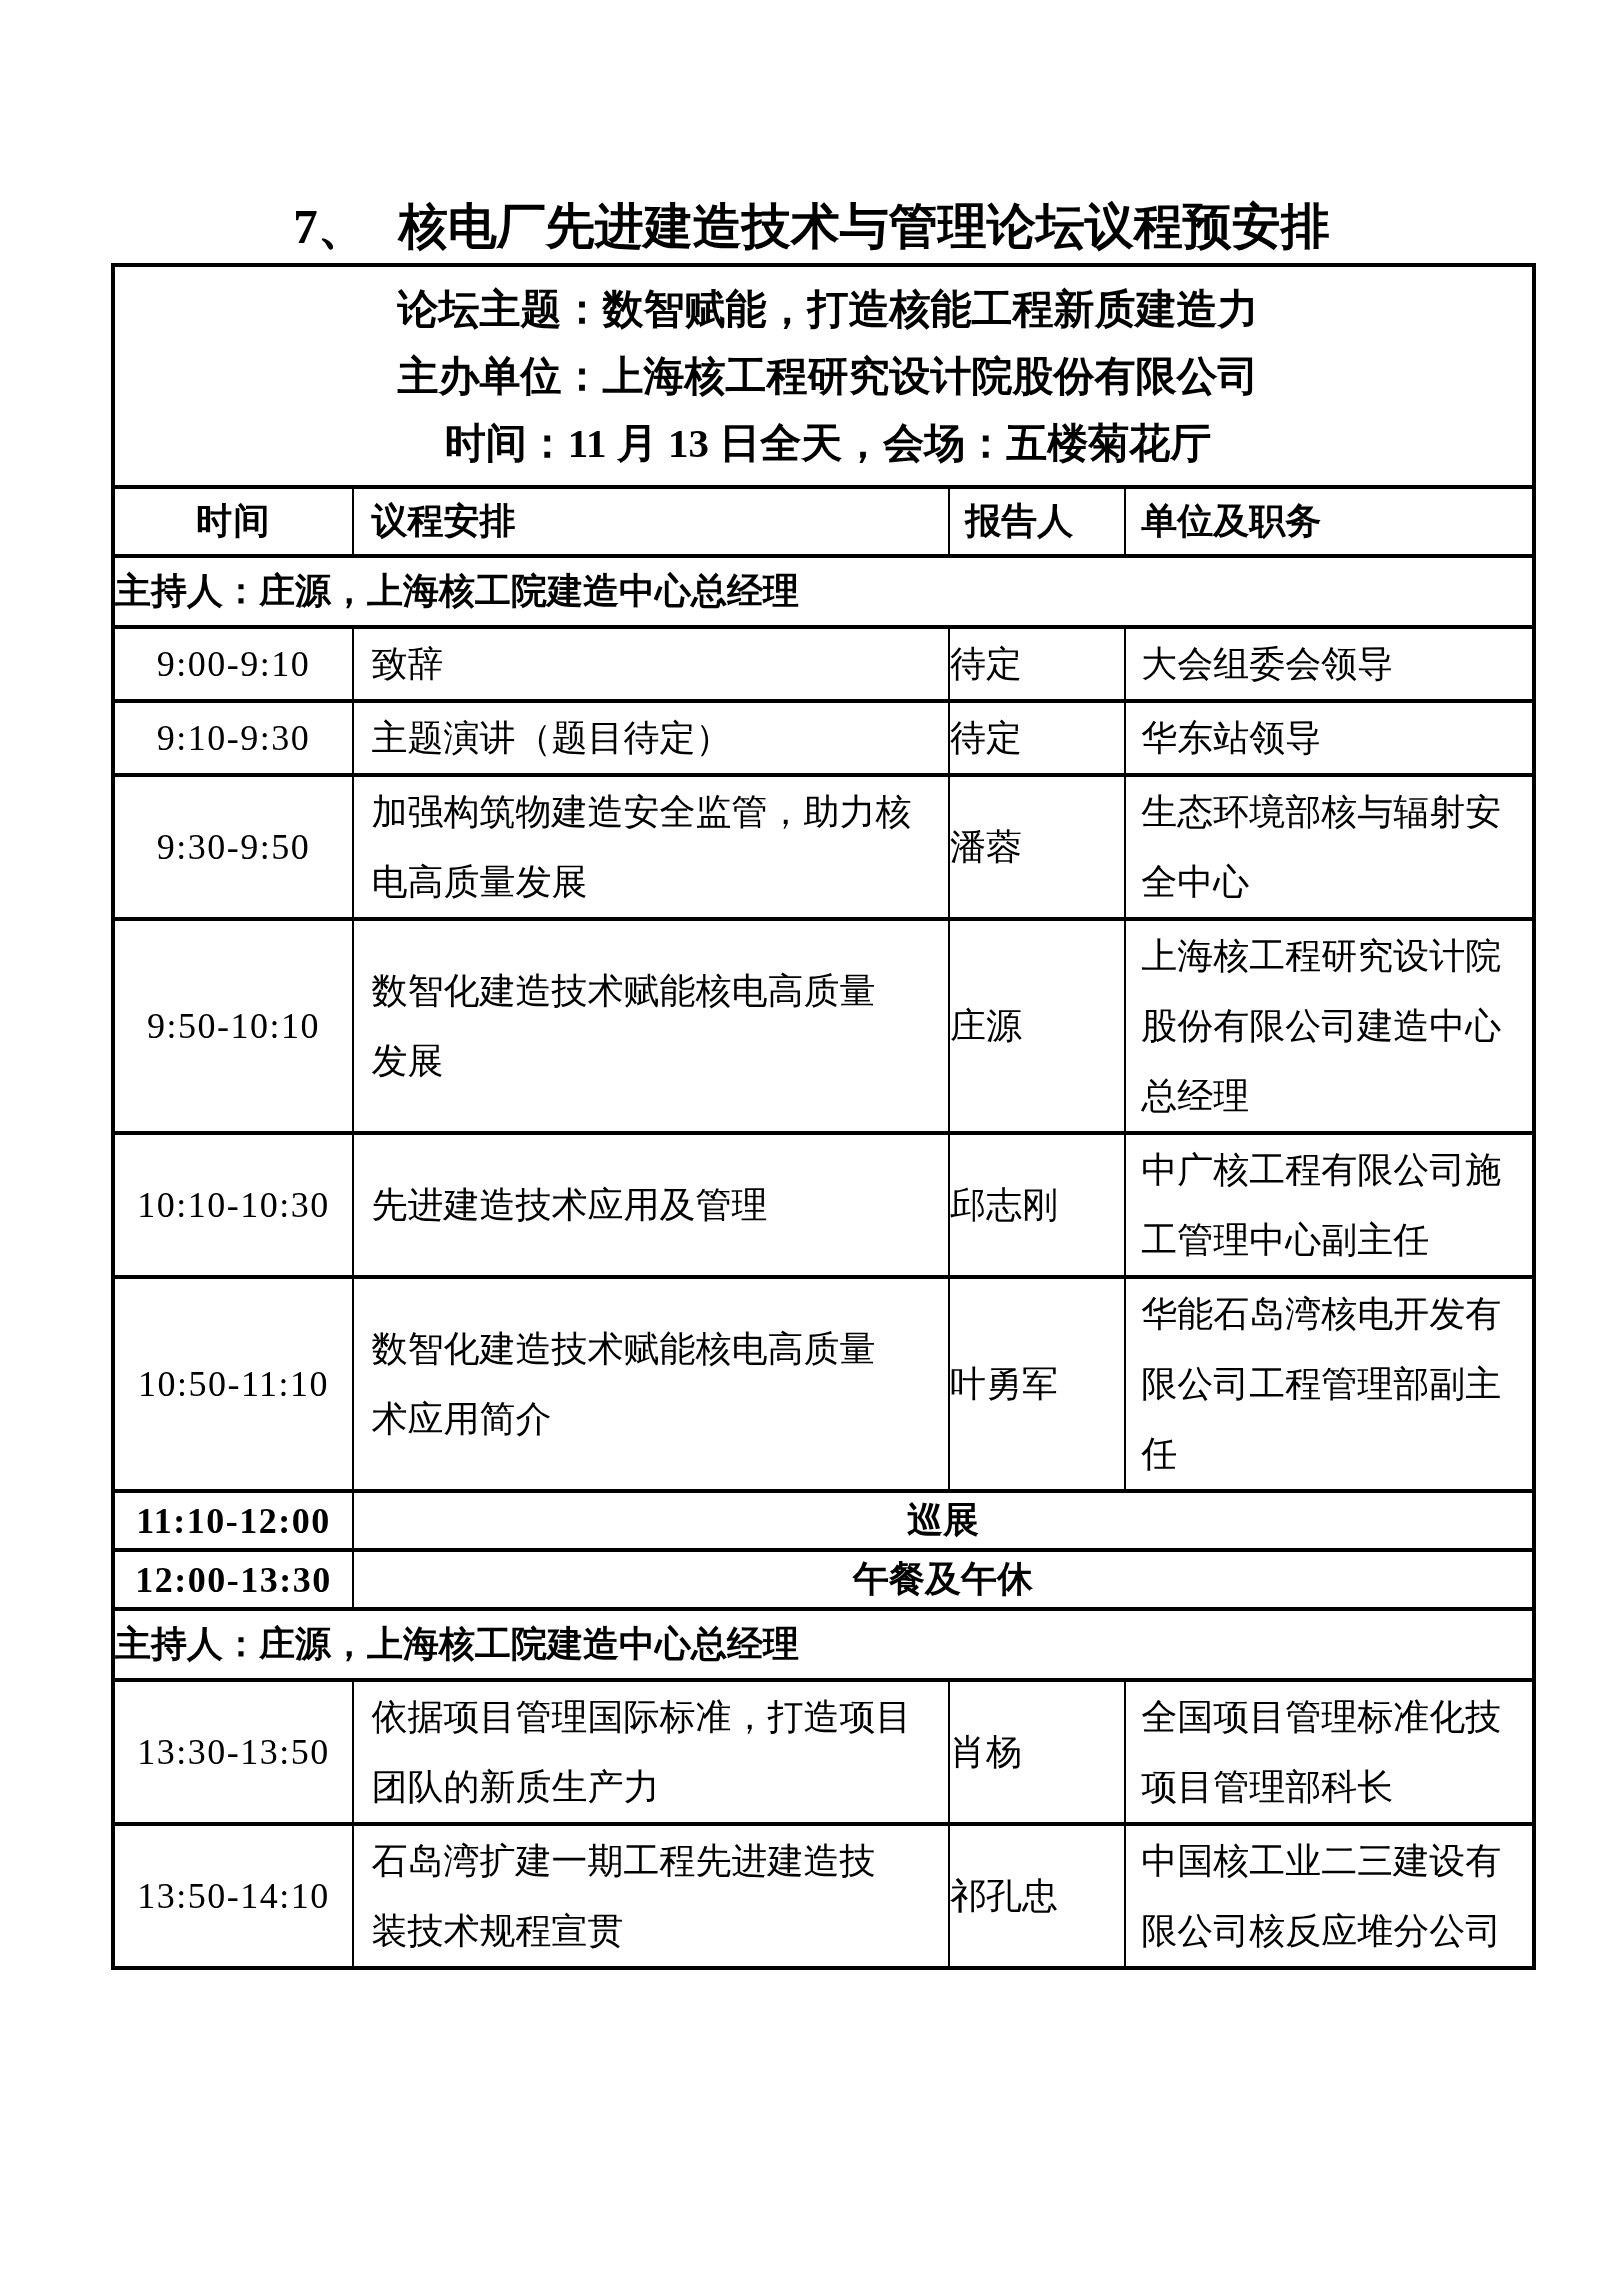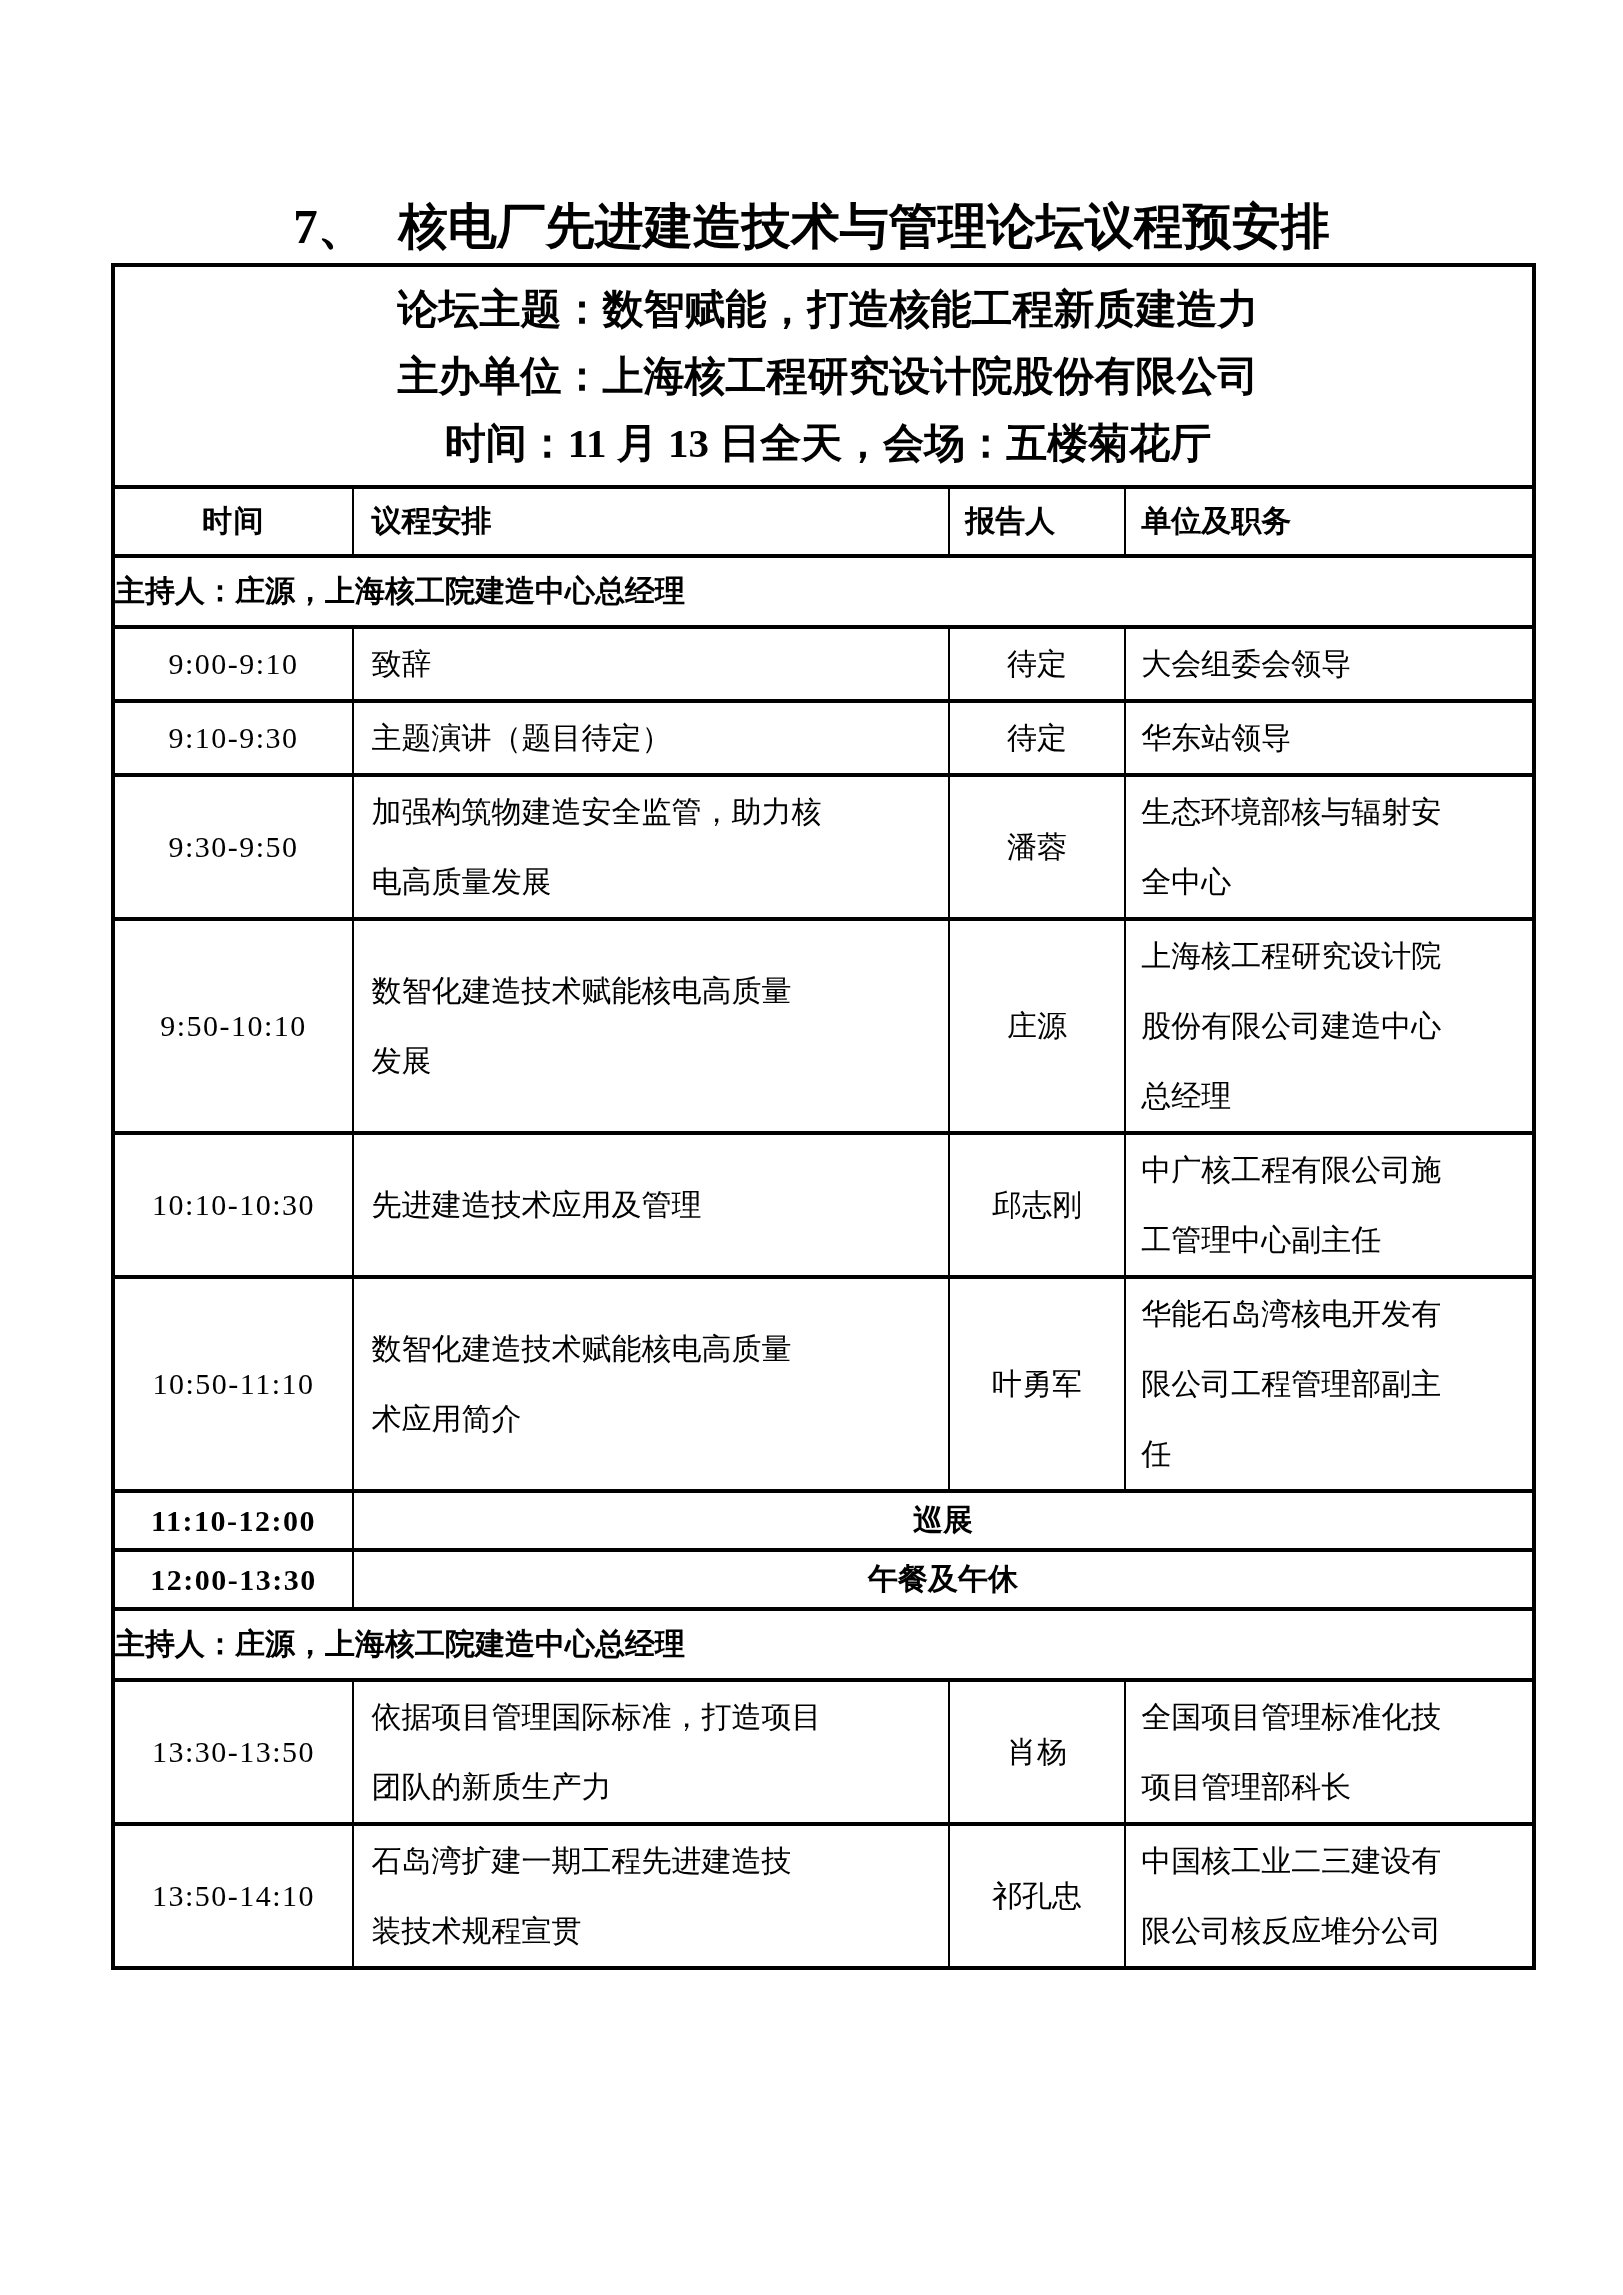--- a/index.html
+++ b/index.html
@@ -45,21 +45,21 @@
   }
   col.c1 { width: 240px; }
   col.c2 { width: 596px; }
   col.c3 { width: 176px; }
   col.c4 { width: 409px; }
   td {
     border: 2.6px solid #000;
     border-top-width: 4.6px;
     border-bottom-width: 4.6px;
     vertical-align: middle;
-    font-size: 30px;
+    font-size: 36px;
     padding: 0;
     overflow: hidden;
   }
   
   tr.r-info  td { height: 218px; }
   tr.r-head  td { height: 65px; }
   tr.r-host  td { height: 67px; }
   tr.r-h135  td { height: 60px; }
   tr.r-h140  td { height: 62px; }
   tr.r-h265  td { height: 126px; }
@@ -89,21 +89,20 @@
     text-align: center;
     letter-spacing: 1.5px;
     white-space: nowrap;
   }
   td.c-agenda {
     text-align: left;
     padding-left: 17.4px;
     padding-right: 9.2px;
   }
   td.c-speaker {
-    text-align: center;
   }
   td.c-org {
     text-align: left;
     padding-left: 15.3px;
     padding-right: 7.2px;
   }
   .ln { line-height: 70px; white-space: nowrap; }
   .ln:empty { display: none; }
   
   td.host-cell {

